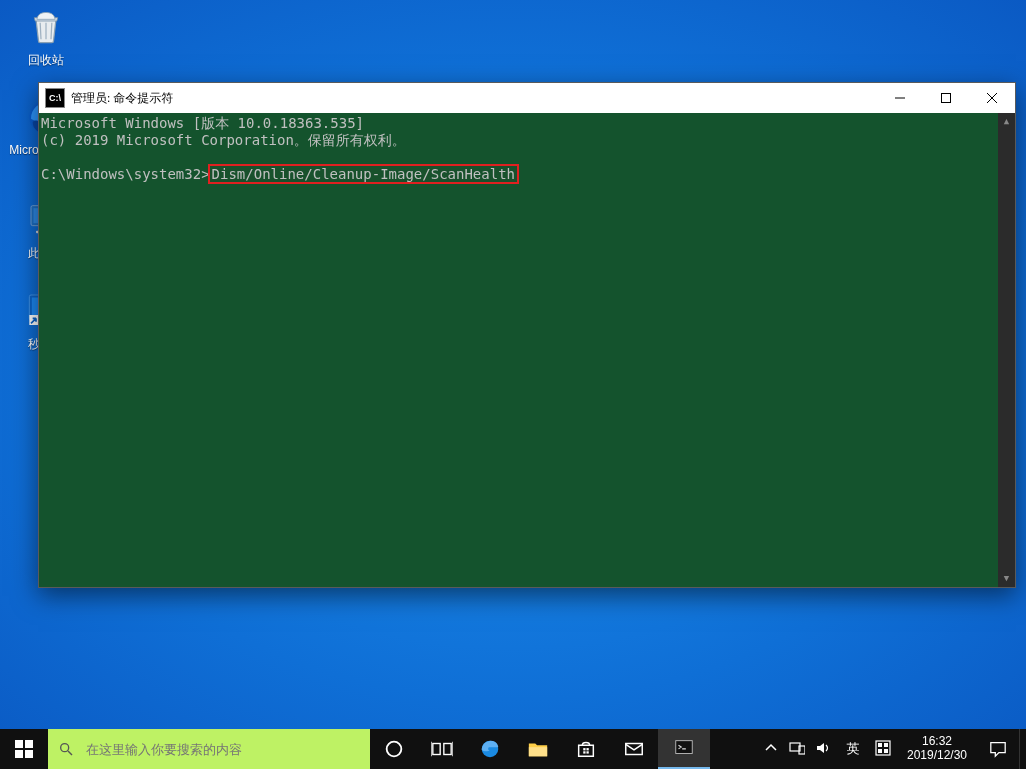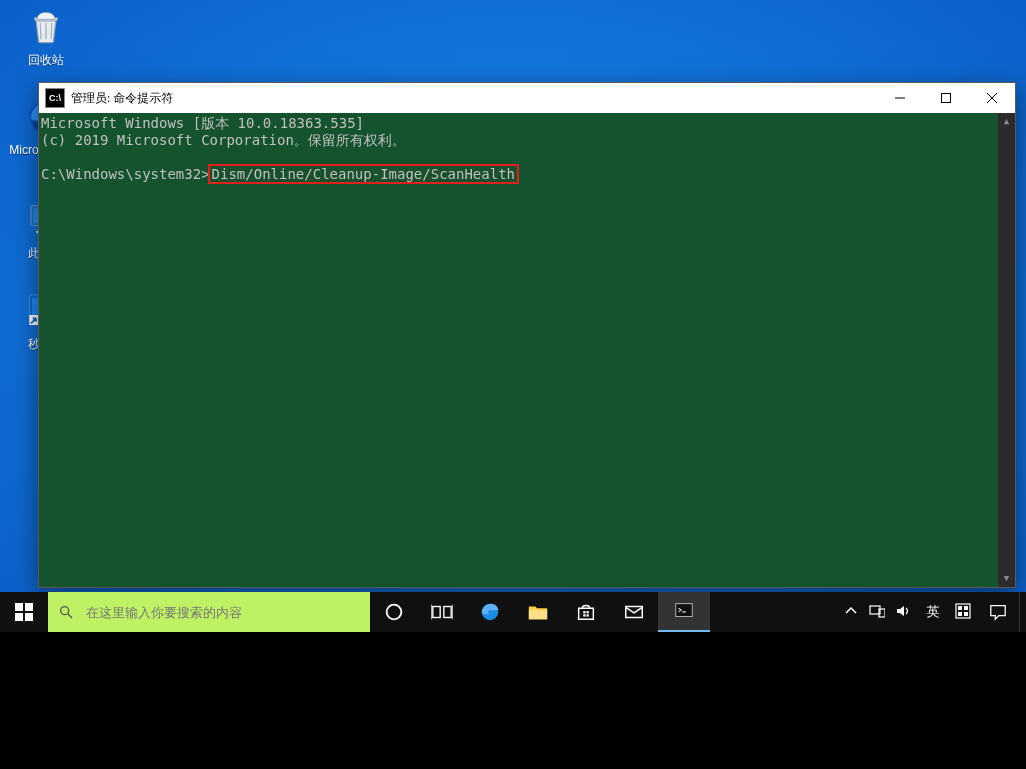--- a/index.html
+++ b/index.html
@@ -9,21 +9,21 @@
     height: 769px;
     overflow: hidden;
     font-family: "Segoe UI", "Microsoft YaHei", Tahoma, sans-serif;
     background: #000;
   }
 
   
   .desktop {
     position: relative;
     width: 1026px;
-    height: 632px;
+    height: 769px;
     background: radial-gradient(1300px 900px at 50% 50%, #1b8eee 0%, #0f6fd6 35%, #0a58c2 60%, #063a97 100%);
   }
 
   
   .desktop-icons {
     position: absolute;
     top: 4px;
     left: 8px;
     width: 90px;
   }
@@ -410,20 +410,24 @@
         <svg viewBox="0 0 16 16">
           <rect x="1" y="1" width="14" height="14" fill="none" stroke="#fff" stroke-width="1.2"></rect>
           <rect x="3" y="3" width="4" height="4" fill="#fff"></rect>
             <rect x="9" y="3" width="4" height="4" fill="#fff"></rect>
           <rect x="3" y="9" width="4" height="4" fill="#fff"></rect>
             <rect x="9" y="9" width="4" height="4" fill="#fff"></rect>
         </svg>
       </span>
     </div>
 
+    <div class="clock">
+      <span>16:32</span>
+      <span>2019/12/30</span>
+    </div>
 
     <div class="notif">
       <svg viewBox="0 0 20 20">
         <path d="M2 3 L18 3 L18 14 L11 14 L7 18 L7 14 L2 14 Z" fill="none" stroke="#fff" stroke-width="1.4"></path>
       </svg>
     </div>
 
     <div class="showdesk"></div>
   </div>
 

